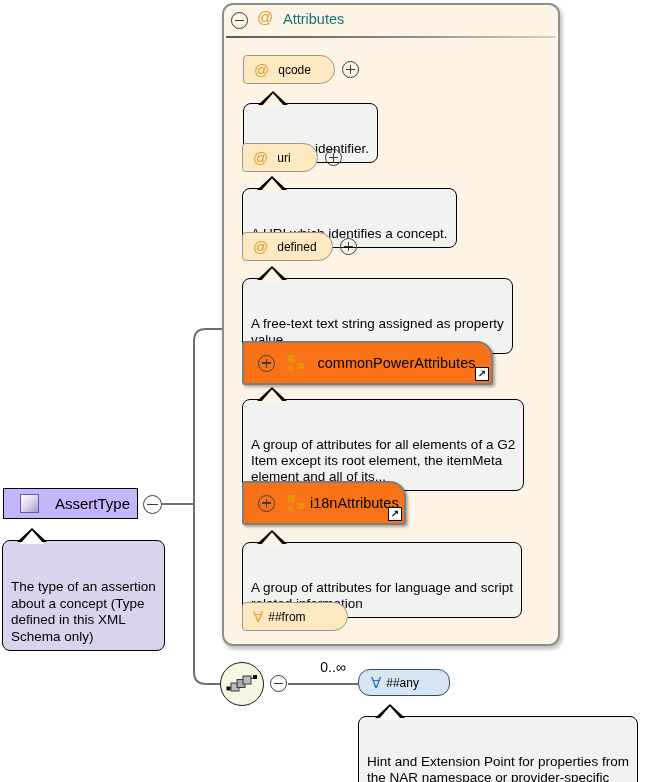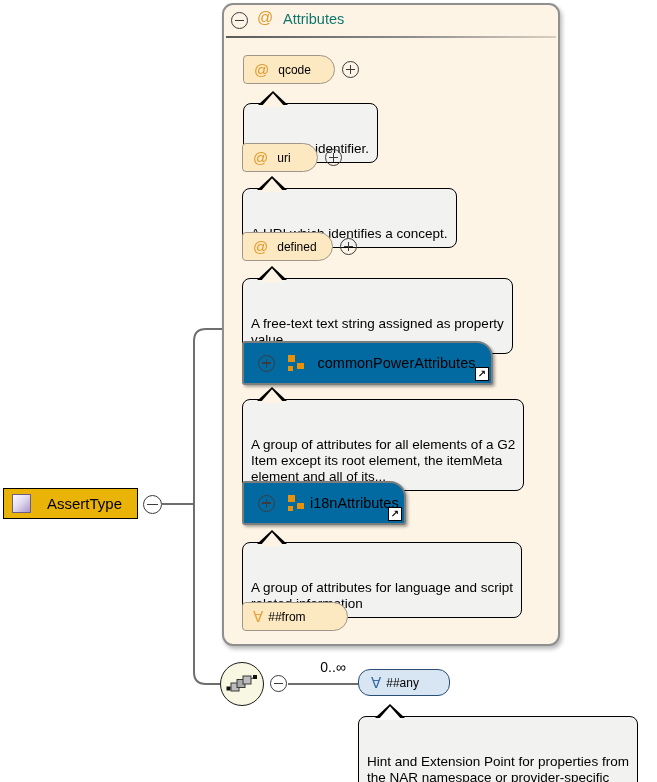--- a/index.html
+++ b/index.html
@@ -30,21 +30,21 @@
         gap:9px;padding:0 10px;background:#FCE8C1;border:1.5px solid #9e9689;
         border-radius:4px 15px 15px 4px;}
   .attr .at{font-size:15px;color:#E09A2B;}
   .aname{font-size:12px;color:#000;white-space:nowrap;}
   .forall{font-size:15px;}
   .forall.orange{color:#E8A33C;}
   .forall.blue{color:#3A6EA5;}
 
   
   .grp{position:absolute;height:44px;box-sizing:border-box;display:flex;align-items:center;
-       padding-left:14px;background:#0369a1;border:2px solid #7d7d7d;
+       padding-left:14px;background:#f97316;border:2px solid #7d7d7d;
        border-radius:3px 16px 3px 3px;box-shadow:2px 2px 3px rgba(0,0,0,.33);}
   .sqicon{position:relative;width:16px;height:17px;margin-left:13px;flex:0 0 auto;}
   .sqicon i{position:absolute;background:#E8920C;}
   .sqicon .s1{left:0;top:0;width:7px;height:7px;}
   .sqicon .s2{left:0;top:11px;width:5px;height:5px;}
   .sqicon .s3{left:9px;top:8px;width:7px;height:6px;}
   .gname{flex:1;text-align:center;font-size:14.5px;padding:0 8px 0 6px;white-space:nowrap;}
   .refbox{position:absolute;right:2px;bottom:2px;width:14px;height:14px;box-sizing:border-box;
           background:#fff;border:1.5px solid #000;display:flex;align-items:center;
           justify-content:center;font-size:10px;font-weight:bold;color:#000;line-height:1;}
@@ -57,22 +57,22 @@
   .callout.in-panel{--ptr-bg:#FDF4E5;}
   .callout.purple{background:#DBD3EB;line-height:16.5px;}
   .ptr{position:absolute;top:-13px;left:14px;width:30px;height:14px;pointer-events:none;}
   .ptr::before{content:"";position:absolute;inset:0;background:#000;
                clip-path:polygon(0 100%,50% 0,100% 100%);}
   .ptr::after{content:"";position:absolute;left:3px;right:3px;top:2.2px;bottom:-2px;
               background:var(--ptr-bg);clip-path:polygon(0 100%,50% 0,100% 100%);}
 
   
   .typebox{position:absolute;left:3px;top:488px;width:135px;height:31px;box-sizing:border-box;
-           background:#eab308;border:1.5px solid #000;display:flex;align-items:center;
-           gap:16px;padding-left:8px;}
+           background:#c4b5fd;border:1.5px solid #000;display:flex;align-items:center;
+           gap:16px;padding-left:16px;}
   .typeicon{width:19px;height:19px;box-sizing:border-box;border:1px solid #6B5E87;flex:0 0 auto;
             background:linear-gradient(135deg,#FBFAFE 0%,#E3DCF0 45%,#A995CB 100%);}
   .typename{font-size:15px;color:#000;white-space:nowrap;}
 
   
   .seq{position:absolute;left:220px;top:662px;width:44px;height:44px;box-sizing:border-box;
        background:#F7F7E2;border:1.5px solid #1a1a1a;border-radius:50%;
        display:flex;align-items:center;justify-content:center;}
   .occ{position:absolute;left:310px;top:659px;width:46px;text-align:center;font-size:14px;}
 
@@ -166,20 +166,27 @@
       <span class="forall orange">∀</span>
       <span class="aname">##from</span>
     </div>
   </div>
 
   <div class="typebox">
     <span class="typeicon"></span>
     <span class="typename">AssertType</span>
   </div>
   <div class="toggle abs" style="left:143px;top:495px;width:19px;height:19px"></div>
+  <div class="callout purple" style="left:2px;top:540px">
+    <span class="ptr"></span>
+    <span>The type of an assertion
+about a concept (Type
+defined in this XML
+Schema only)</span>
+  </div>
 
   <div class="seq">
     <svg width="32" height="24" viewBox="0 0 32 24">
       <path d="M2 17 L29 5" stroke="#333" stroke-width="1" fill="none"></path>
       <rect x="0.5" y="14.5" width="4" height="4" fill="#111"></rect>
       <rect x="27" y="3" width="4" height="4" fill="#111"></rect>
       <rect x="5" y="11" width="8" height="8" fill="#bdbdbd" stroke="#3a3a3a"></rect>
       <rect x="11" y="7.5" width="8" height="8" fill="#a9a9a9" stroke="#3a3a3a"></rect>
       <rect x="17" y="4" width="8" height="8" fill="#bdbdbd" stroke="#3a3a3a"></rect>
     </svg>

